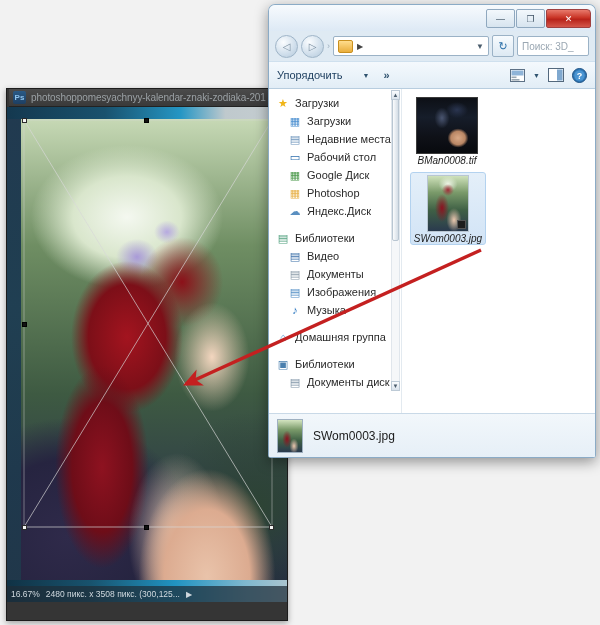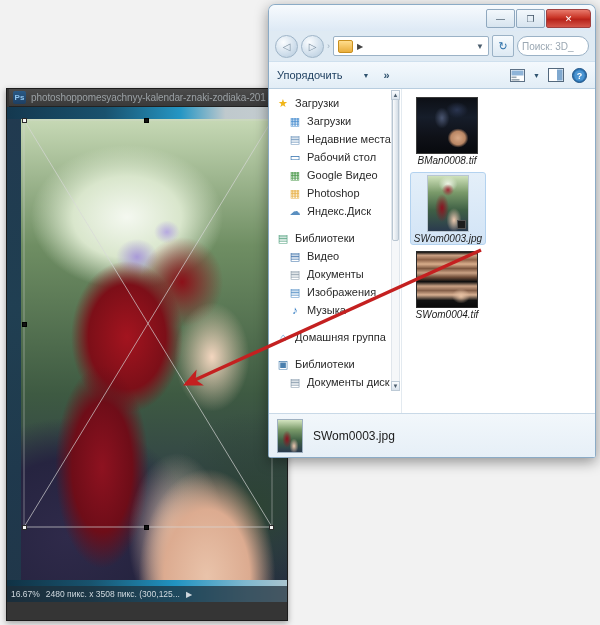--- a/index.html
+++ b/index.html
@@ -152,21 +152,21 @@
   #ex-crumb-sep{color:#444;font-size:8px;}
   #ex-crumb{color:#1b2c3c;font-size:11px;white-space:nowrap;overflow:hidden;flex:1 1 auto;margin-top:44px;}
   #ex-addr-chev{color:#4a5c6c;font-size:8px;}
   #ex-refresh{
     width:20px;height:20px;border:1px solid #9bb2c6;border-radius:2px;
     background:linear-gradient(to bottom,#f7fbfe,#dde9f3);
     display:flex;align-items:center;justify-content:center;
     color:#2a6fa8;font-size:11px;flex:0 0 auto;
   }
   #ex-search{
-    width:72px;height:20px;background:#fff;border:1px solid #9bb2c6;border-radius:10px;
+    width:72px;height:20px;background:#fff;border:1px solid #9bb2c6;border-radius:2px;
     display:flex;align-items:center;padding:0 4px;box-sizing:border-box;
     color:#9aa7b2;font-size:10px;overflow:hidden;white-space:nowrap;flex:0 0 auto;
   }
   #ex-toolbar{
     position:absolute;left:0;top:56px;width:100%;height:28px;
     background:linear-gradient(to bottom,#f4f9fd,#e2edf6);
     border-top:1px solid #cfe0ee;border-bottom:1px solid #b8cddf;
     display:flex;align-items:center;padding:0 8px;box-sizing:border-box;gap:14px;
   }
   #ex-organize{color:#1a3b5c;font-size:11px;display:flex;align-items:center;gap:20px;}
@@ -386,21 +386,21 @@
         <div class="nav-item child">
           <span class="ico" style="color:#6b93bb;">▤</span>
           <span>Недавние места</span>
         </div>
         <div class="nav-item child">
           <span class="ico" style="color:#2f6fae;">▭</span>
           <span>Рабочий стол</span>
         </div>
         <div class="nav-item child">
           <span class="ico" style="color:#4c9a4c;">▦</span>
-          <span>Google Видео</span>
+          <span>Google Диск</span>
         </div>
         <div class="nav-item child">
           <span class="ico" style="color:#e8b24a;">▦</span>
           <span>Photoshop</span>
         </div>
         <div class="nav-item child">
           <span class="ico" style="color:#5a8fc0;">☁</span>
           <span>Яндекс.Диск</span>
         </div>
 
@@ -465,26 +465,20 @@
 
       <div class="tile selected" style="left:8px;top:83px;">
         <div class="thumbbox">
           <div class="thumb-swom3">
             <span class="jpgbadge"></span>
           </div>
         </div>
         <div class="label">SWom0003.jpg</div>
       </div>
 
-      <div class="tile" style="left:8px;top:160px;">
-        <div class="thumbbox">
-          <div class="thumb-swom4"></div>
-        </div>
-        <div class="label">SWom0004.tif</div>
-      </div>
 
     </div>
   </div>
 
   <div id="ex-detailpane">
     <div id="ex-detail-thumb"></div>
     <div id="ex-detail-name">SWom0003.jpg</div>
   </div>
 </div>
 

